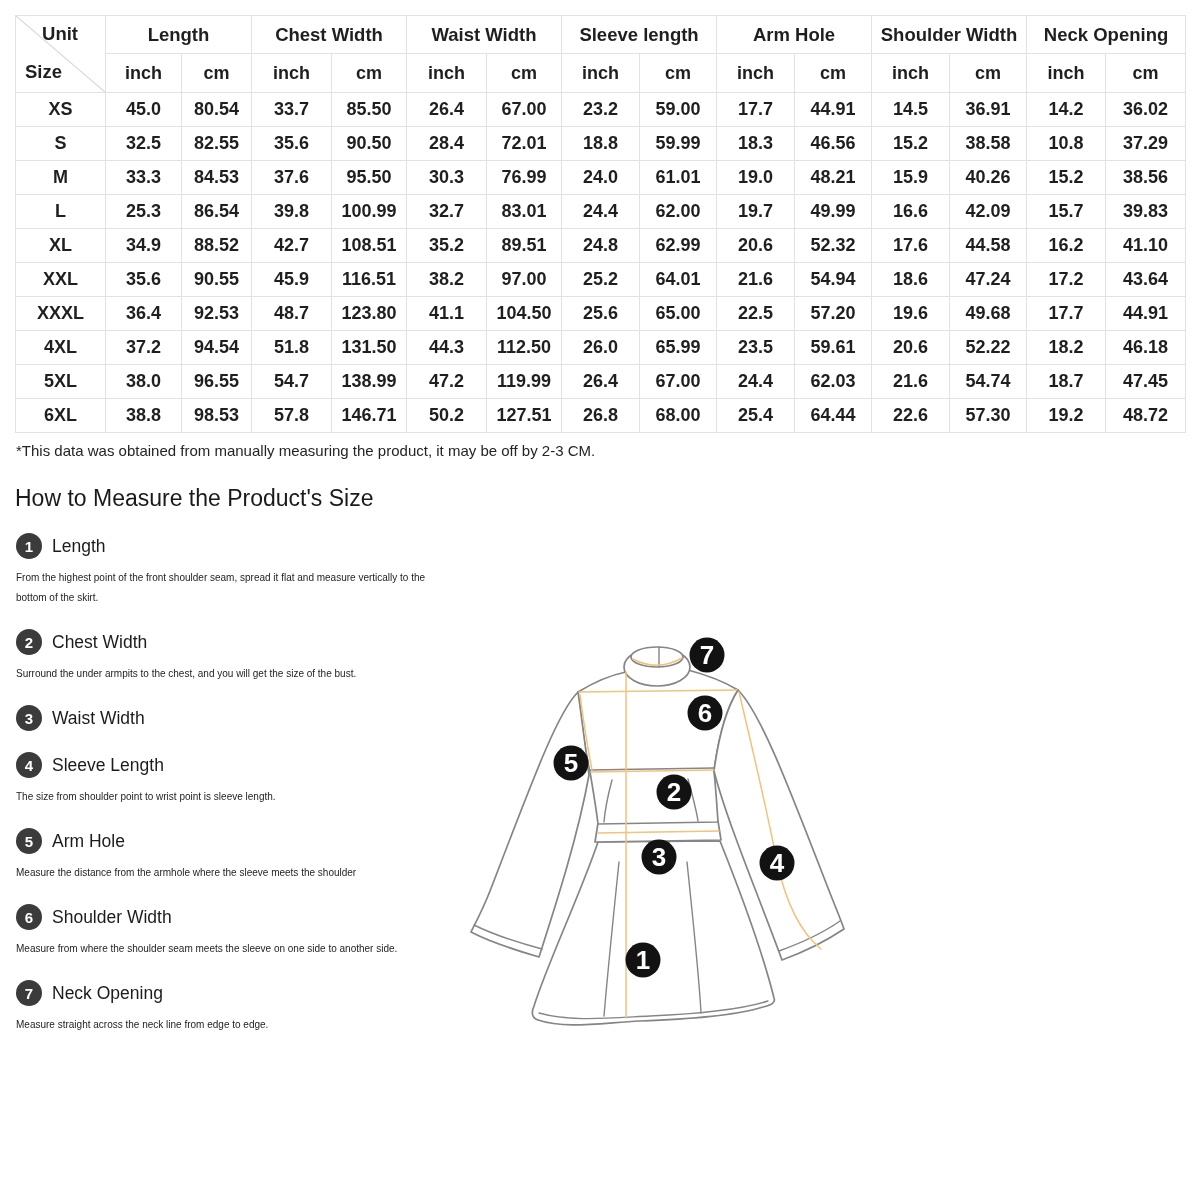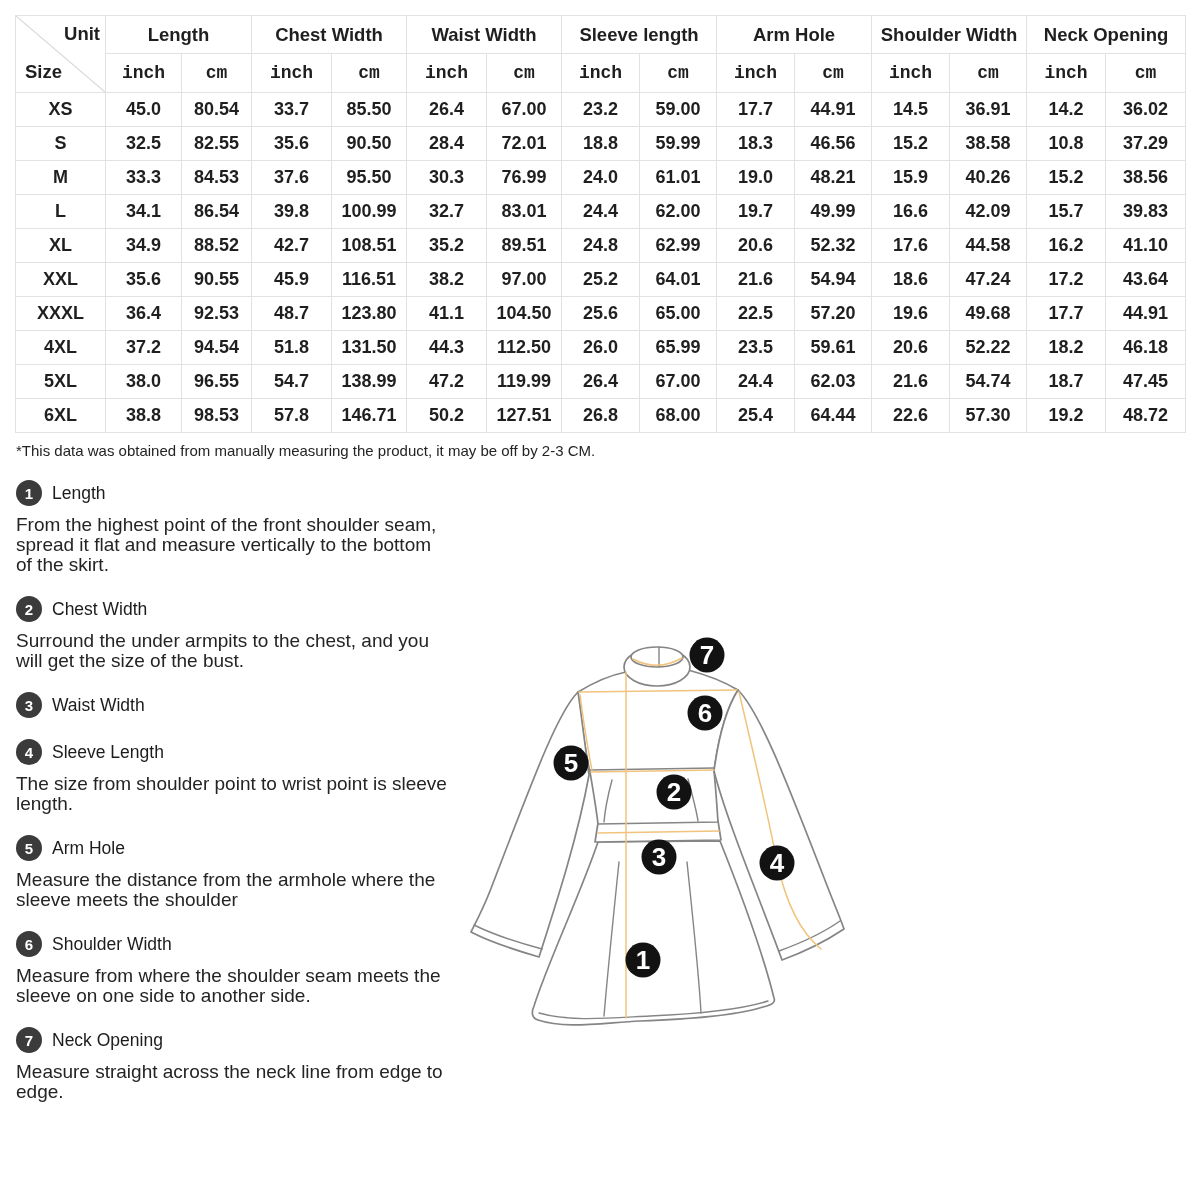--- a/index.html
+++ b/index.html
@@ -4,37 +4,37 @@
 <style>
   html,body{margin:0;padding:0;background:#fff;}
   .page{position:relative;width:1200px;height:1200px;background:#fff;overflow:hidden;
         font-family:"Liberation Sans","DejaVu Sans",sans-serif;color:#222;}
   
   table.size-table{border-collapse:collapse;table-layout:fixed;width:1170px;
         margin:15px 0 0 15px;}
   table.size-table th,table.size-table td{border:1px solid #e2e2e2;text-align:center;
         padding:0;font-weight:bold;font-size:18px;color:#1f1f1f;overflow:hidden;}
   table.size-table thead tr.groups th{height:37px;font-size:18.5px;}
-  table.size-table thead tr.units th{height:38px;font-family:Liberation Mono, monospace;}
+  table.size-table thead tr.units th{height:38px;}
   table.size-table tbody tr{height:34px;}
   th.corner{position:relative;}
   th.corner svg.diag{position:absolute;inset:0;width:100%;height:100%;}
-  th.corner .corner-top{position:absolute;top:7px;right:5px;}
+  th.corner .corner-top{position:absolute;top:7px;right:27px;}
   th.corner .corner-bottom{position:absolute;bottom:9px;left:9px;}
   
   .footnote{margin:9px 0 0 16px;font-size:15px;font-weight:normal;color:#242424;}
   .howto-title{margin:26px 0 0 15px;font-size:23px;font-weight:normal;color:#1a1a1a;}
   .howto-list{margin:17px 0 0 16px;width:432px;}
   .mi{margin:0;}
   .mi-head{display:flex;align-items:center;gap:10px;margin-top:21px;}
   .badge{width:26px;height:26px;border-radius:50%;background:var(--badge-bg,#3b3b3b);
          color:#fff;font-size:15px;font-weight:bold;display:flex;
          align-items:center;justify-content:center;flex:0 0 auto;}
   .mi-label{font-size:17.5px;color:#1c1c1c;}
-  .mi-desc{margin:9px 0 0 0;font-size:19px;line-height:20px;color:#242424;}
+  .mi-desc{margin:9px 0 0 0;font-size:10px;line-height:20px;color:#242424;}
   
   svg.dress{position:absolute;left:430px;top:610px;width:450px;height:470px;}
   .ol{fill:#ffffff;stroke:var(--outline,#858585);stroke-width:1.7;
       stroke-linejoin:round;stroke-linecap:round;}
   .ln{fill:none;stroke:var(--outline,#858585);stroke-width:1.4;
       stroke-linejoin:round;stroke-linecap:round;}
   .guide{fill:none;stroke:var(--guide,#f1c37c);stroke-width:1.5;stroke-linecap:round;}
   .marker circle{fill:var(--marker-bg,#111);}
   .marker text{fill:var(--marker-text,#fff);font-size:26px;font-weight:bold;
       text-anchor:middle;font-family:"Liberation Sans","DejaVu Sans",sans-serif;}
@@ -143,21 +143,21 @@
           <td>61.01</td>
           <td>19.0</td>
           <td>48.21</td>
           <td>15.9</td>
           <td>40.26</td>
           <td>15.2</td>
           <td>38.56</td>
         </tr>
         <tr>
           <td>L</td>
-          <td>34.1</td>
+          <td>25.3</td>
           <td>86.54</td>
           <td>39.8</td>
           <td>100.99</td>
           <td>32.7</td>
           <td>83.01</td>
           <td>24.4</td>
           <td>62.00</td>
           <td>19.7</td>
           <td>49.99</td>
           <td>16.6</td>
@@ -265,20 +265,21 @@
           <td>22.6</td>
           <td>57.30</td>
           <td>19.2</td>
           <td>48.72</td>
         </tr>
       </tbody>
   </table>
 
   <p class="footnote">*This data was obtained from manually measuring the product, it may be off by 2-3 CM.</p>
 
+  <h2 class="howto-title">How to Measure the Product's Size</h2>
 
   <div class="howto-list">
       <div class="mi">
         <div class="mi-head">
           <span class="badge">1</span>
           <span class="mi-label">Length</span>
         </div>
         <p class="mi-desc">From the highest point of the front shoulder seam, spread it flat and measure vertically to the bottom of the skirt.</p>
       </div>
       <div class="mi">

